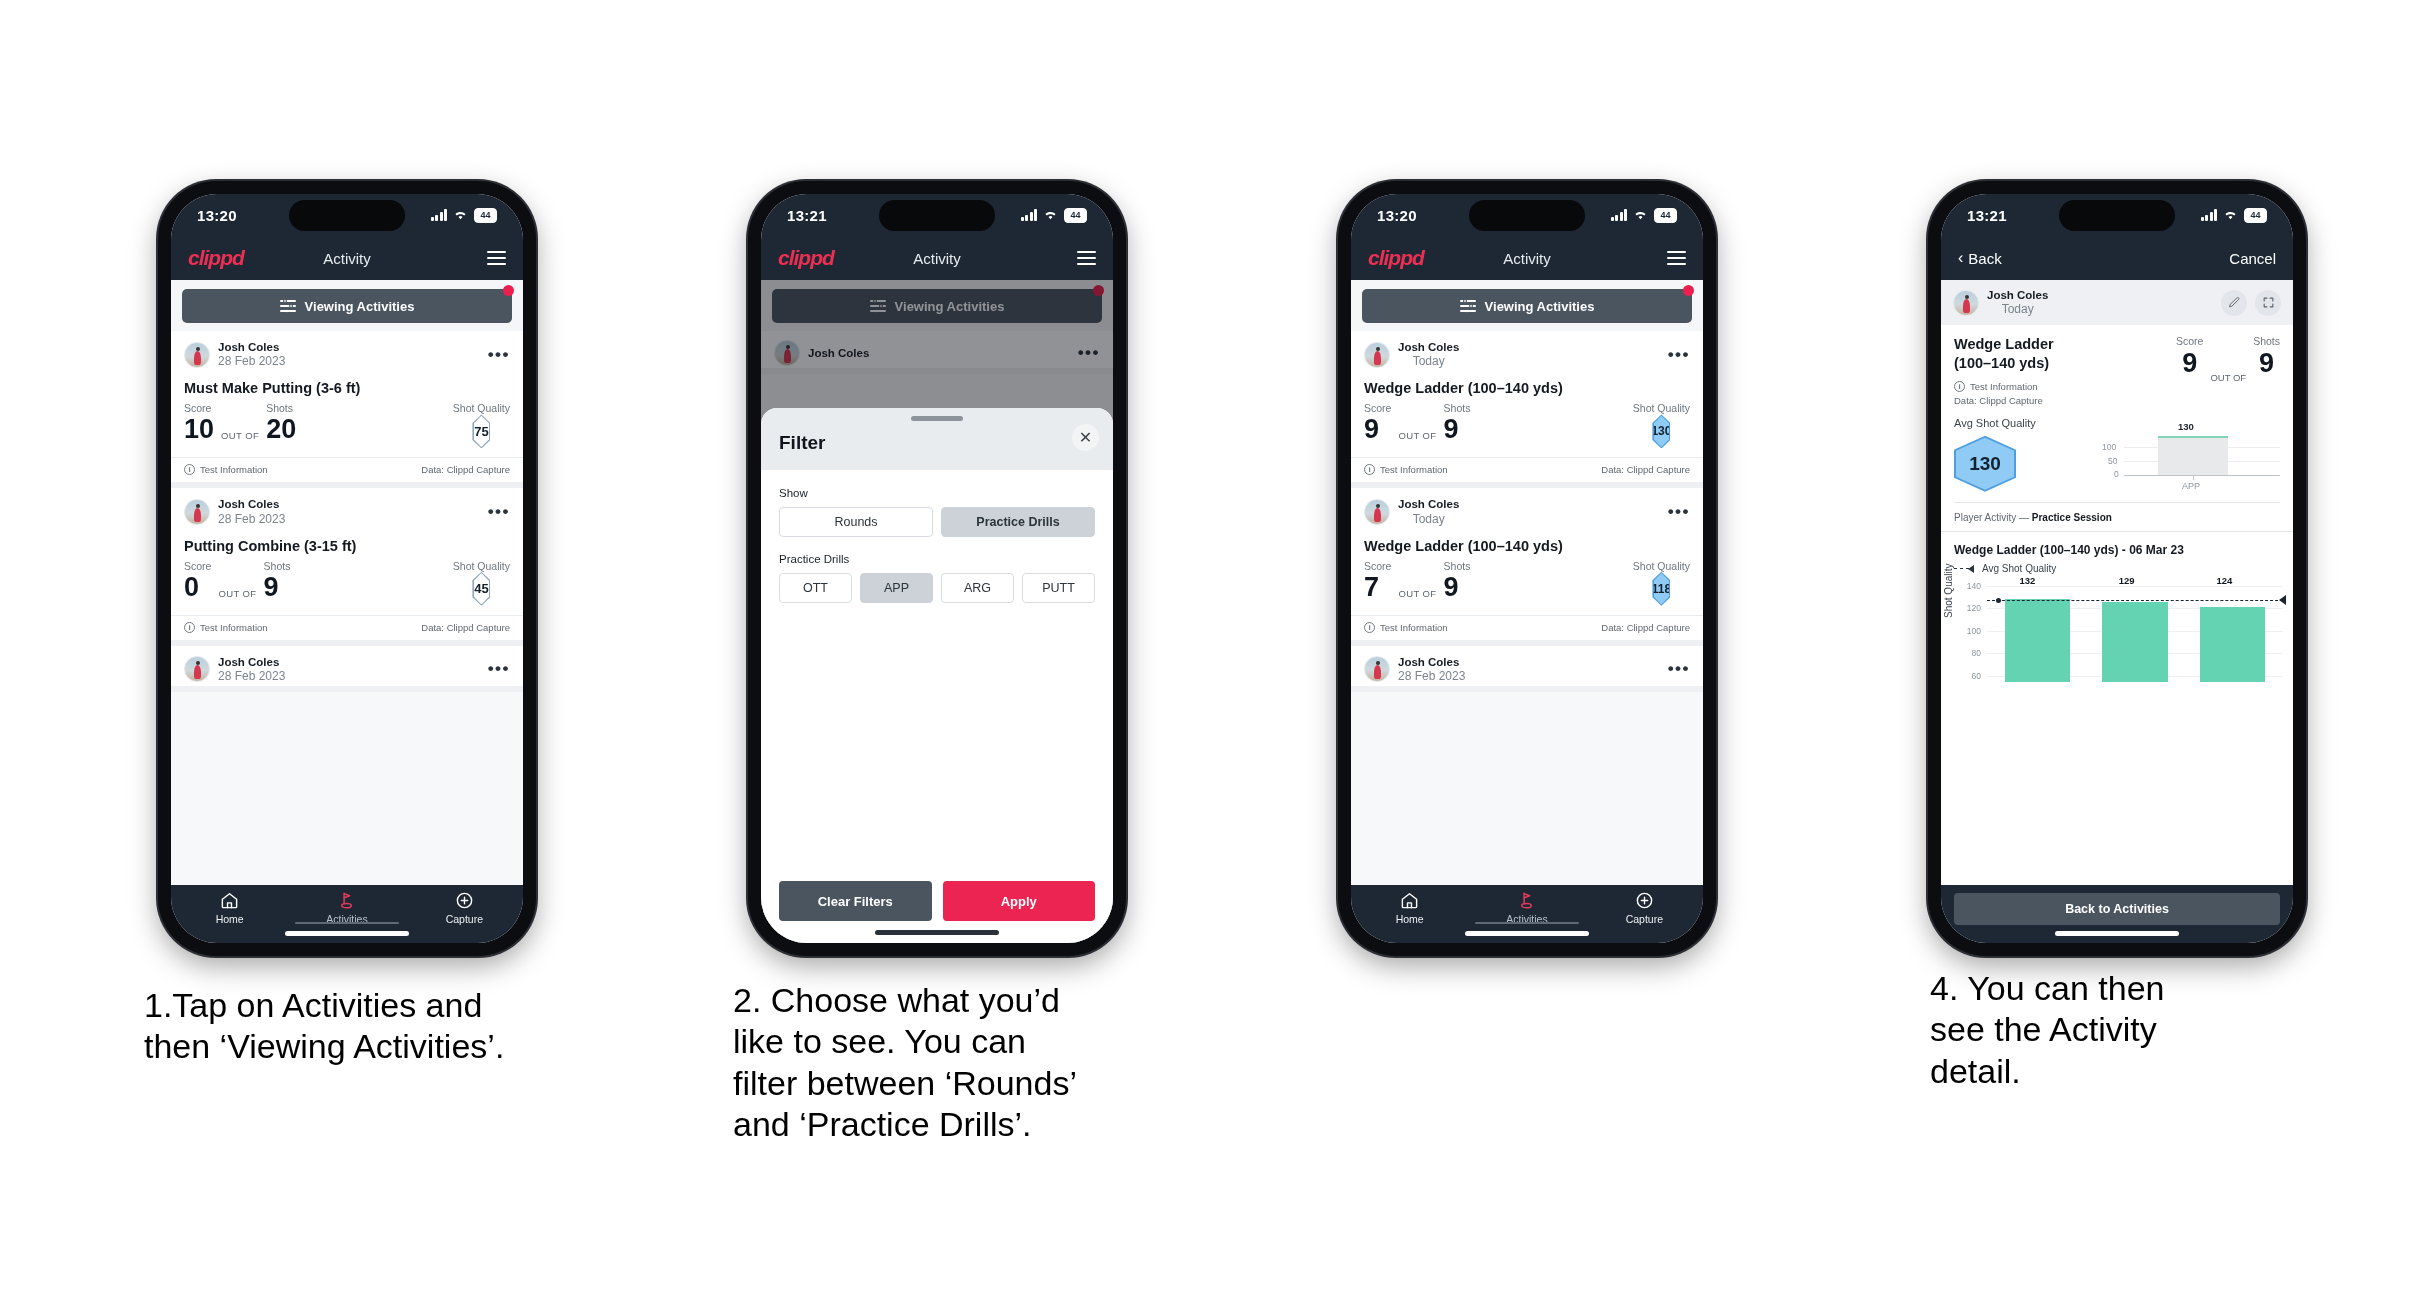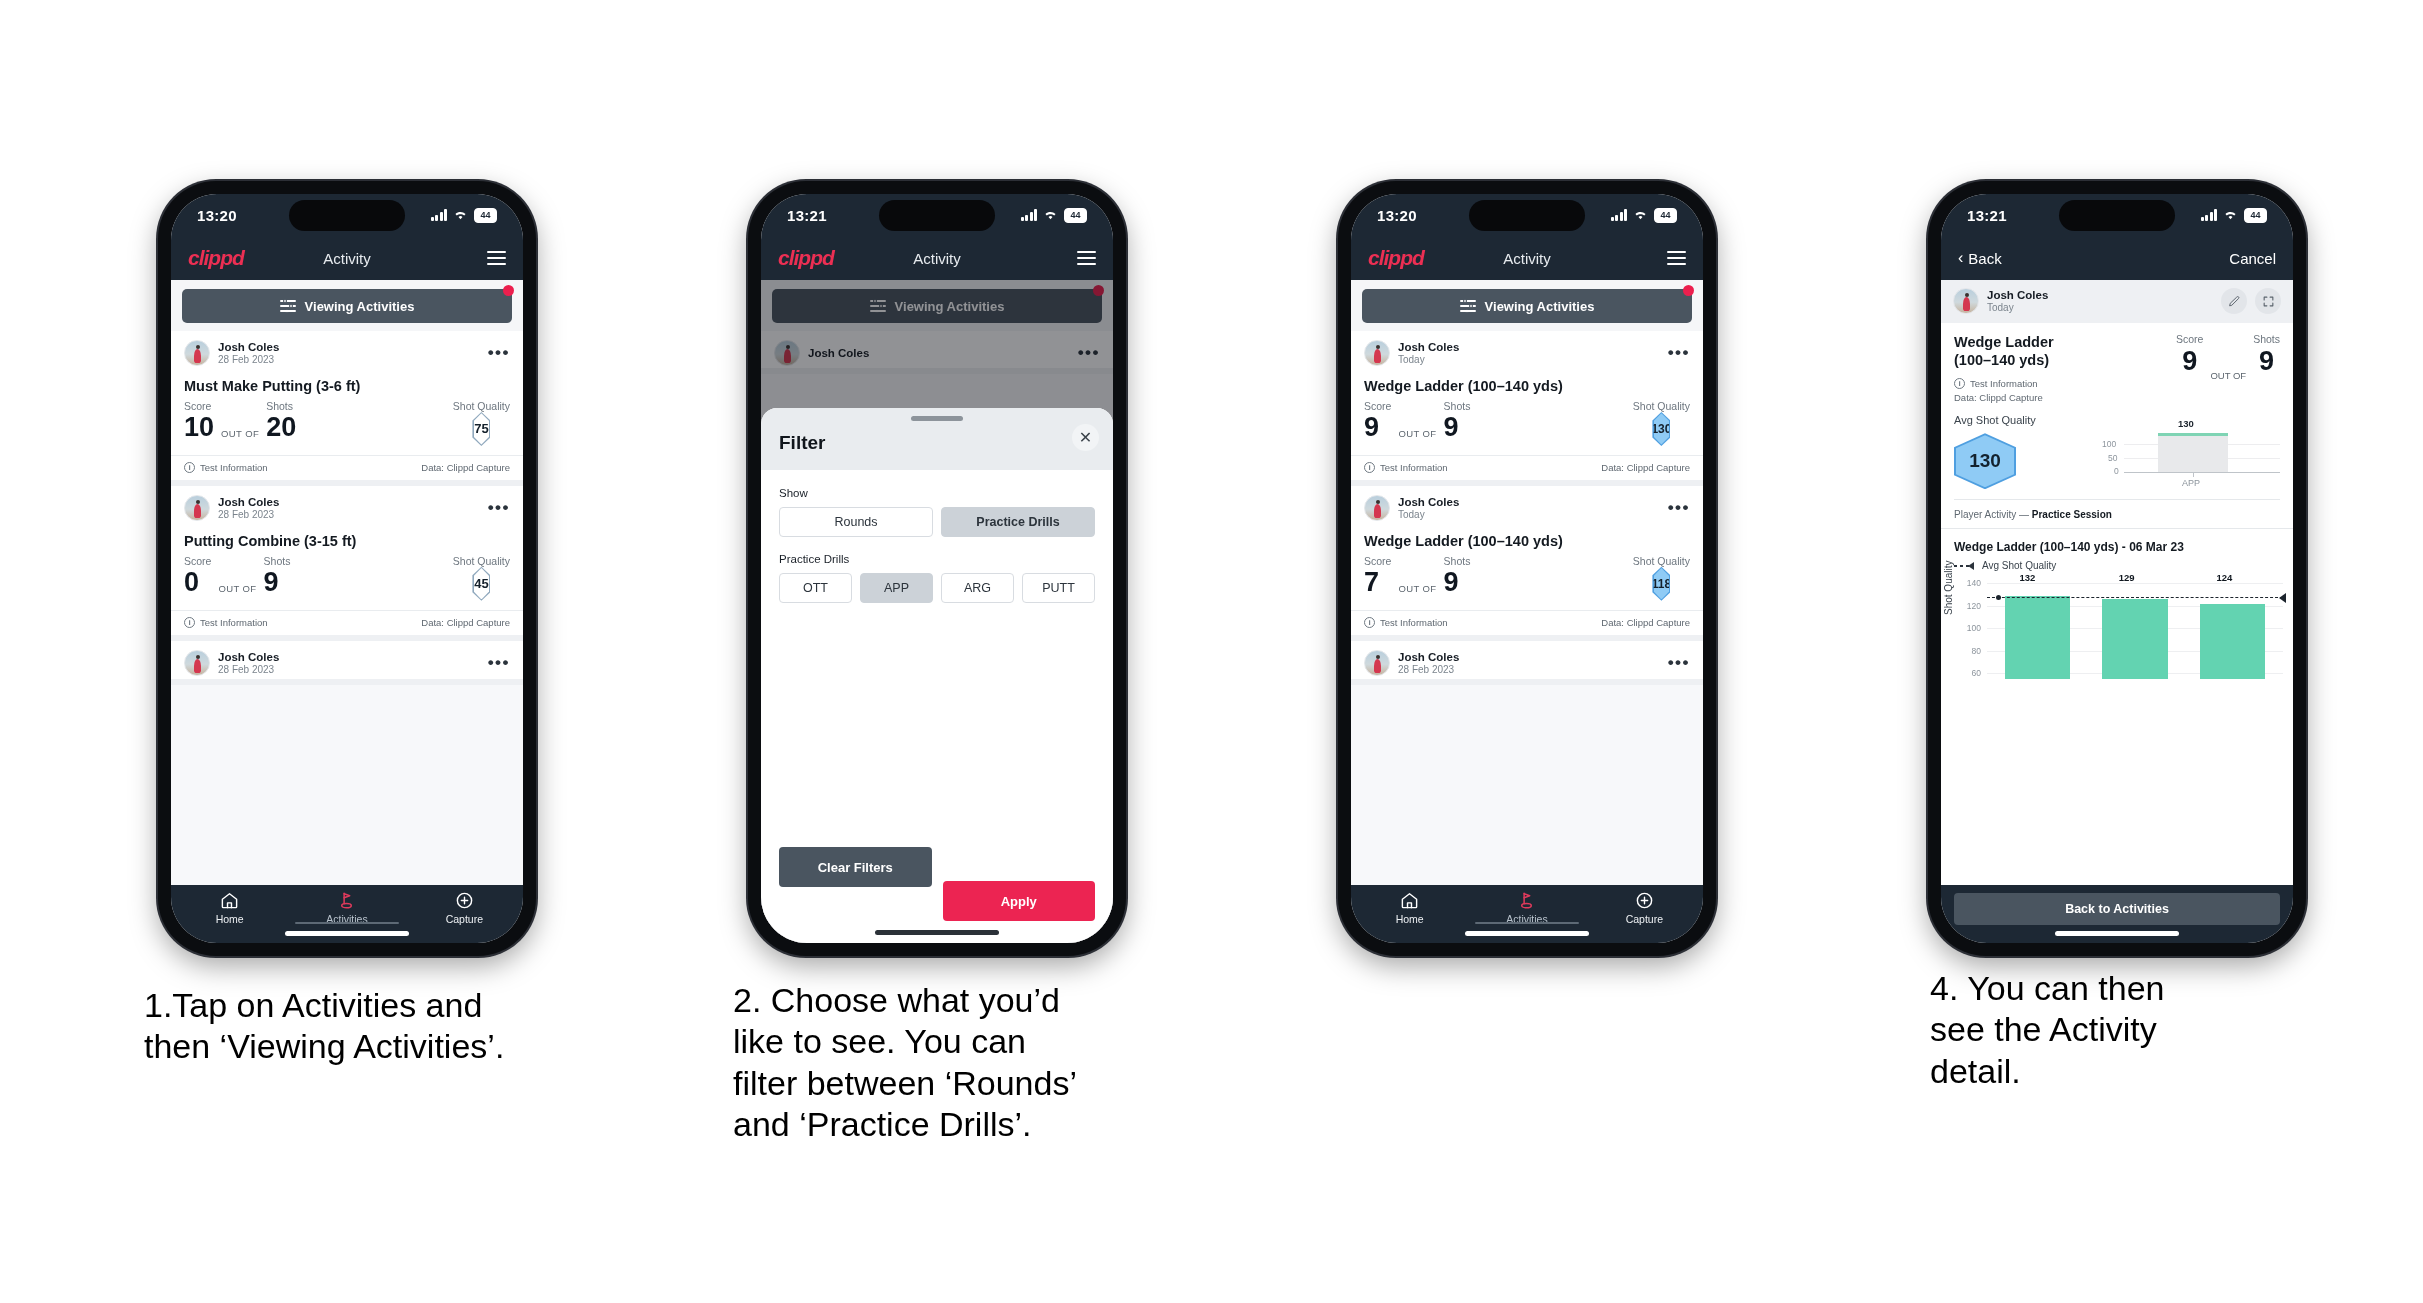--- a/index.html
+++ b/index.html
@@ -113,21 +113,21 @@
   }
   .avatar::after {
     content:''; position:absolute; left:9px; top:8px; width:7px; height:14px;
     background:#d4374f; border-radius: 50% 50% 20% 20%;
   }
   .avatar::before {
     content:''; position:absolute; left:10.5px; top:4px; width:4px; height:4px;
     background:#3a3230; border-radius:50%;
   }
   .who-name { font-size: 11.5px; font-weight: bold; color:#161c24; line-height: 1.25; }
-  .who-date { font-size: 10px; color:#7b848d; line-height: 1.25; }
+  .who-date { font-size: 12px; color:#7b848d; line-height: 1.25; text-align: center; }
   .dots { margin-left:auto; color:#2b333c; font-size: 17px; letter-spacing: 1.5px; line-height: .6; font-weight: bold;}
   .card-title { font-size: 14.5px; font-weight: bold; color:#141a21; margin: 9px 0 2px; }
   .metrics { display:flex; align-items:flex-start; padding: 4px 0 9px; }
   .m-col { display:flex; flex-direction:column; }
   .m-label { font-size: 10.5px; color:#6d767f; }
   .m-value { font-size: 27px; font-weight: bold; color:#101720; line-height: 1.15; }
   .m-outof { font-size: 9.5px; color:#5c656e; letter-spacing:.4px; align-self:flex-end; padding-bottom: 7px; margin: 0 7px; }
   .m-right { margin-left:auto; display:flex; flex-direction:column; align-items:center; }
   .m-right .m-label { font-size: 10.5px; }
   .hexouter { position:relative; width:18px; height:34px; }
@@ -204,21 +204,21 @@
   .chip {
     flex:1; height: 30px; border:1px solid #d8dce1; border-radius:4px;
     background:#fff; color:#2c343c; font-size: 12.5px;
     display:flex; align-items:center; justify-content:center;
   }
   .chip.on { background:#ccd2d8; border-color:#ccd2d8; }
   .sheet-foot { display:flex; gap: 11px; padding: 0 18px 22px; }
   .btn { flex:1; height: 40px; border-radius:4px; display:flex; align-items:center; justify-content:center;
          font-size: 13px; font-weight:bold; color:#fff; }
   .btn.clear { background:#4a5560; }
-  .btn.apply { background:#ec2452;margin-top:34px; }
+  .btn.apply { background:#ec2452; }
   .sheet-indicator { position:absolute; bottom: 8px; left:50%; transform:translateX(-50%); width:124px; height:5px; border-radius:3px; background:#2b3138; }
 
   
   .detail-body { background:#fff; flex:1 1 auto; overflow:hidden; position:relative; display:flex; flex-direction:column; }
   .d-head { background:#eef0f3; display:flex; align-items:center; gap:8px; padding: 8px 12px; }
   .d-actions { margin-left:auto; display:flex; gap:8px; }
   .circ-btn { width: 26px; height: 26px; border-radius:50%; background:#e2e5e9; display:flex; align-items:center; justify-content:center; color:#5b646d; }
   .d-main { padding: 10px 13px 0; display:flex; }
   .d-title { font-size: 14.5px; font-weight: bold; color:#141a21; line-height: 1.25; width: 110px; }
   .d-sub { margin-top: 9px; display:flex; align-items:center; gap:5px; font-size: 9.5px; color:#5f6871; }

